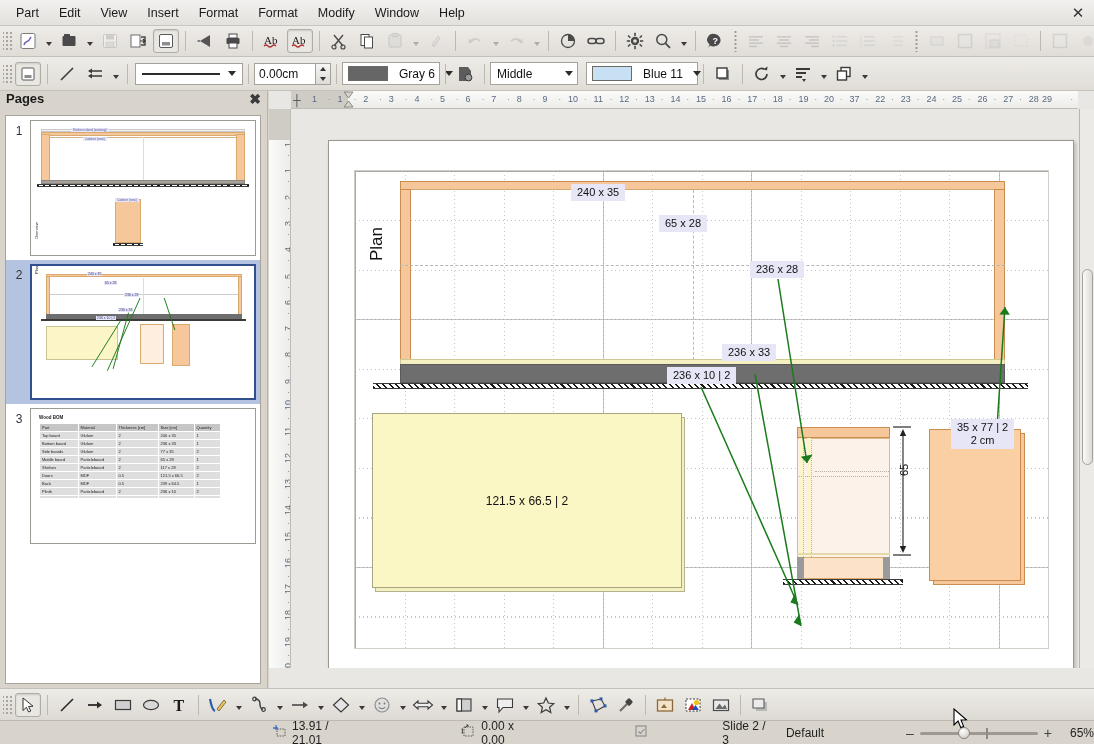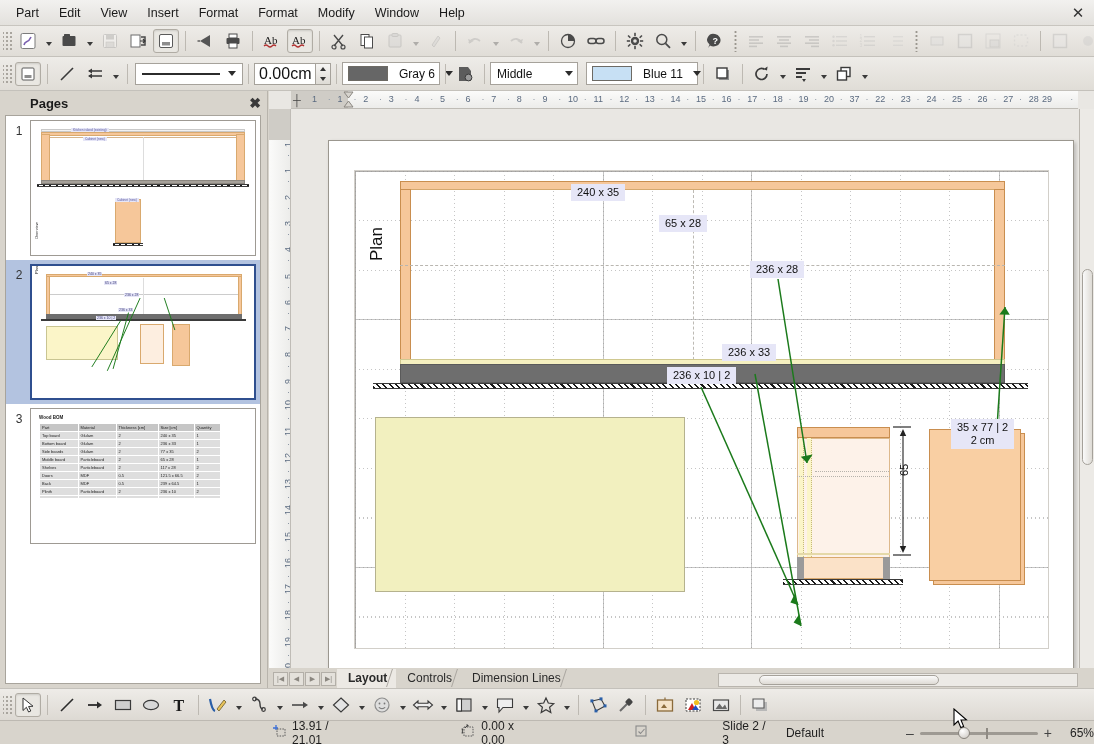--- a/index.html
+++ b/index.html
@@ -80,21 +80,21 @@
   .combo-arrow {
     width: 16px; height: 20px; display: flex; align-items: center; justify-content: center;
     flex: 0 0 auto;
   }
   .combo-arrow:after {
     content:''; border-left: 4px solid transparent; border-right: 4px solid transparent;
     border-top: 5px solid #2c2c2c;
   }
   .spin-box {
     width: 62px; height: 22px; background: #fff; border: 1px solid #a6a29b;
-    display: flex; align-items: center; font-size: 16px; padding-left: 4px;
+    display: flex; align-items: center; font-size: 12px; padding-left: 4px;
     color: #111; flex: 0 0 auto;
   }
   .spin-btns { width: 15px; height: 22px; border: 1px solid #a6a29b; border-left: none;
     background: linear-gradient(#f6f5f3,#dedbd5); display:flex; flex-direction: column;
     flex:0 0 auto; }
   .spin-btns div { flex:1; display:flex; align-items:center; justify-content:center; }
   .spin-up:after { content:''; border-left:3px solid transparent; border-right:3px solid transparent; border-bottom:4px solid #333; }
   .spin-dn:after { content:''; border-left:3px solid transparent; border-right:3px solid transparent; border-top:4px solid #333; }
   .dropdown {
     height: 23px; background: #fff; border: 1px solid #a6a29b;
@@ -102,22 +102,22 @@
   }
   .swatch { width: 40px; height: 15px; border: 1px solid #6d6a64; margin: 0 5px; flex:0 0 auto; }
   .dd-label { padding: 0 6px; white-space: nowrap; }
 
   
   #pages-panel {
     position: absolute; left: 0; top: 91px; width: 268px; bottom: 56px;
     background: #d8d4cc; border-right: 1px solid #b8b4ac;
   }
   .panel-header {
-    height: 24px; display: flex; align-items: center; padding: 0 6px;
-    font-weight: bold; font-size: 13px; color: #1b1b1b; margin-left: 24px;
+    height: 24px; display: flex; align-items: flex-start; padding: 0 6px;
+    font-weight: bold; font-size: 13px; color: #1b1b1b;
   }
   .panel-close { margin-left: auto; font-size: 14px; color: #3a3a3a; cursor: pointer; font-weight: bold;}
   #pages-list {
     position: absolute; top: 24px; left: 5px; right: 6px; bottom: 4px;
     background: #fff; border: 1px solid #a8a49c; overflow: hidden;
   }
   .slide-entry { display: flex; align-items: flex-start; padding: 4px 4px 4px 2px; }
   .slide-entry.selected { background: #b3c3e0; }
   .slide-num { width: 22px; text-align: center; font-size: 12px; color: #333; padding-top: 4px; }
   .slide-thumb {
@@ -940,20 +940,23 @@
           <div style="position:absolute;left:56px;top:18px;width:583px;height:1px;background:#d4a86f;"></div>
           <div style="position:absolute;left:45px;top:94px;width:605px;height:1px;border-top:1px dashed #b9b6b0;"></div>
           <div style="position:absolute;left:338px;top:19px;width:1px;height:180px;border-left:1px dashed #bdbab4;"></div>
           <div style="position:absolute;left:45px;top:188px;width:605px;height:6px;" class="creamband"></div>
           <div style="position:absolute;left:45px;top:193px;width:605px;height:19px;" class="grayband"></div>
           <div style="position:absolute;left:18px;top:212px;width:655px;height:6px;" class="hatch"></div>
 
           <div class="rot-label" style="left:12px;top:90px;font-size:17px;">Plan</div>
 
           <div style="position:absolute;left:20px;top:246px;width:310px;height:175px;background:#f2f0bf;border:1px solid #b5b28e;"></div>
+          <div style="position:absolute;left:17px;top:242px;width:310px;height:175px;background:#fbf7c4;border:1px solid #a8a584;display:flex;align-items:center;justify-content:center;">
+            <span style="font-size:12px;color:#111;">121.5 x 66.5 | 2</span>
+          </div>
 
           <div style="position:absolute;left:442px;top:256px;width:93px;height:11px;" class="wood"></div>
           <div style="position:absolute;left:442px;top:267px;width:93px;height:125px;background:#fdf2e9;border:1px solid #ddb98c;"></div>
           <div style="position:absolute;left:444px;top:267px;width:5px;height:125px;background:#fbf5c8;border-right:1px dotted #c7b97a;"></div>
           <div style="position:absolute;left:452px;top:267px;width:5px;height:125px;background:#fbf5c8;border-right:1px dotted #c7b97a;"></div>
           <div style="position:absolute;left:460px;top:300px;width:74px;height:1px;border-top:1px dotted #b6b2ab;"></div>
           <div style="position:absolute;left:442px;top:305px;width:93px;height:1px;border-top:1px dotted #b6b2ab;"></div>
           <div style="position:absolute;left:442px;top:382px;width:93px;height:2px;background:#e5d9a9;"></div>
           <div style="position:absolute;left:442px;top:386px;width:93px;height:22px;background:#fbe2c8;border:1px solid #d9a96e;"></div>
           <div style="position:absolute;left:442px;top:386px;width:7px;height:22px;background:#9a9a9a;"></div>
@@ -994,34 +997,20 @@
           <div class="dim-label" style="left:596px;top:248px;text-align:center;">35 x 77 | 2
 2 cm</div>
         </div>
       </div>
     </div>
 
     <div class="vscroll">
       <div class="vscroll-thumb"></div>
     </div>
 
-    <div class="layer-bar">
-      <div class="nav-btns">
-        <div class="nav-btn">|◀</div>
-        <div class="nav-btn">◀</div>
-        <div class="nav-btn">▶</div>
-        <div class="nav-btn">▶|</div>
-      </div>
-      <div class="ltab active">Layout</div>
-      <div class="ltab">Controls</div>
-      <div class="ltab">Dimension Lines</div>
-      <div class="hscroll">
-        <div class="hscroll-thumb"></div>
-      </div>
-    </div>
   </div>
 
   <div id="drawbar">
     <div class="grip"></div>
 
     <div class="tb-btn pressed">
       <svg class="ic" width="18" height="18" viewBox="0 0 18 18">
         <path d="M4 2 L4 14.5 L7.4 11.3 L9.6 16 L11.8 15 L9.6 10.5 L14 10.2 Z" fill="#fff" stroke="#333" stroke-width="1"></path>
       </svg>
     </div>

